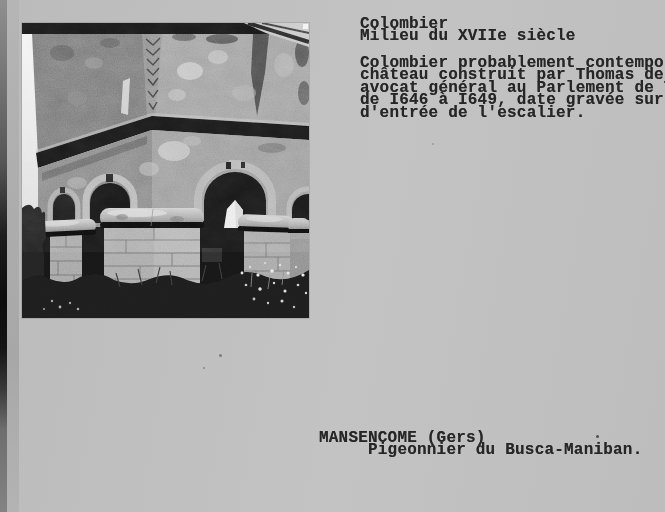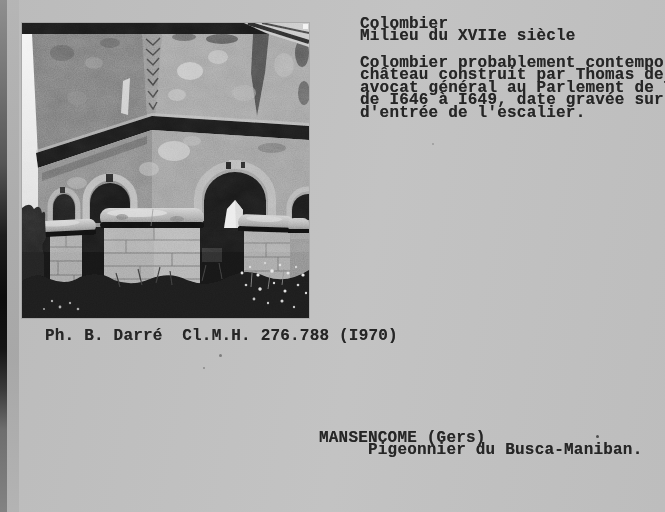--- a/index.html
+++ b/index.html
@@ -270,21 +270,20 @@
           <path d="M240,0 L287,10" stroke="#3d3d3d" stroke-width="2"></path>
           <rect x="281" y="1" width="5" height="5" fill="#f2f2f2"></rect>
         </g>
       </g>
 
       <rect x="0" y="0" width="287" height="218" filter="url(#mottle)" style="mix-blend-mode:soft-light" opacity=".55"></rect>
       <rect x="0" y="0" width="287" height="295" filter="url(#grain)" style="mix-blend-mode:overlay" opacity=".5"></rect>
     </svg>
   </figure>
 
-  <div class="mono credit">Ph. B. Darré  Cl.M.H. 276.788 (I970)</div>
 
   <div class="mono notes-title">Colombier</div>
   <div class="mono notes-period">Milieu du XVIIe siècle</div>
   <div class="mono notes-desc">Colombier probablement contemporain du
 château construit par Thomas de Maniban,
 avocat général au Parlement de Toulouse,
 de I646 à I649, date gravée sur une porte
 d'entrée de l'escalier.</div>
 
   <div class="mono footer-location">MANSENCOME (Gers)</div>

